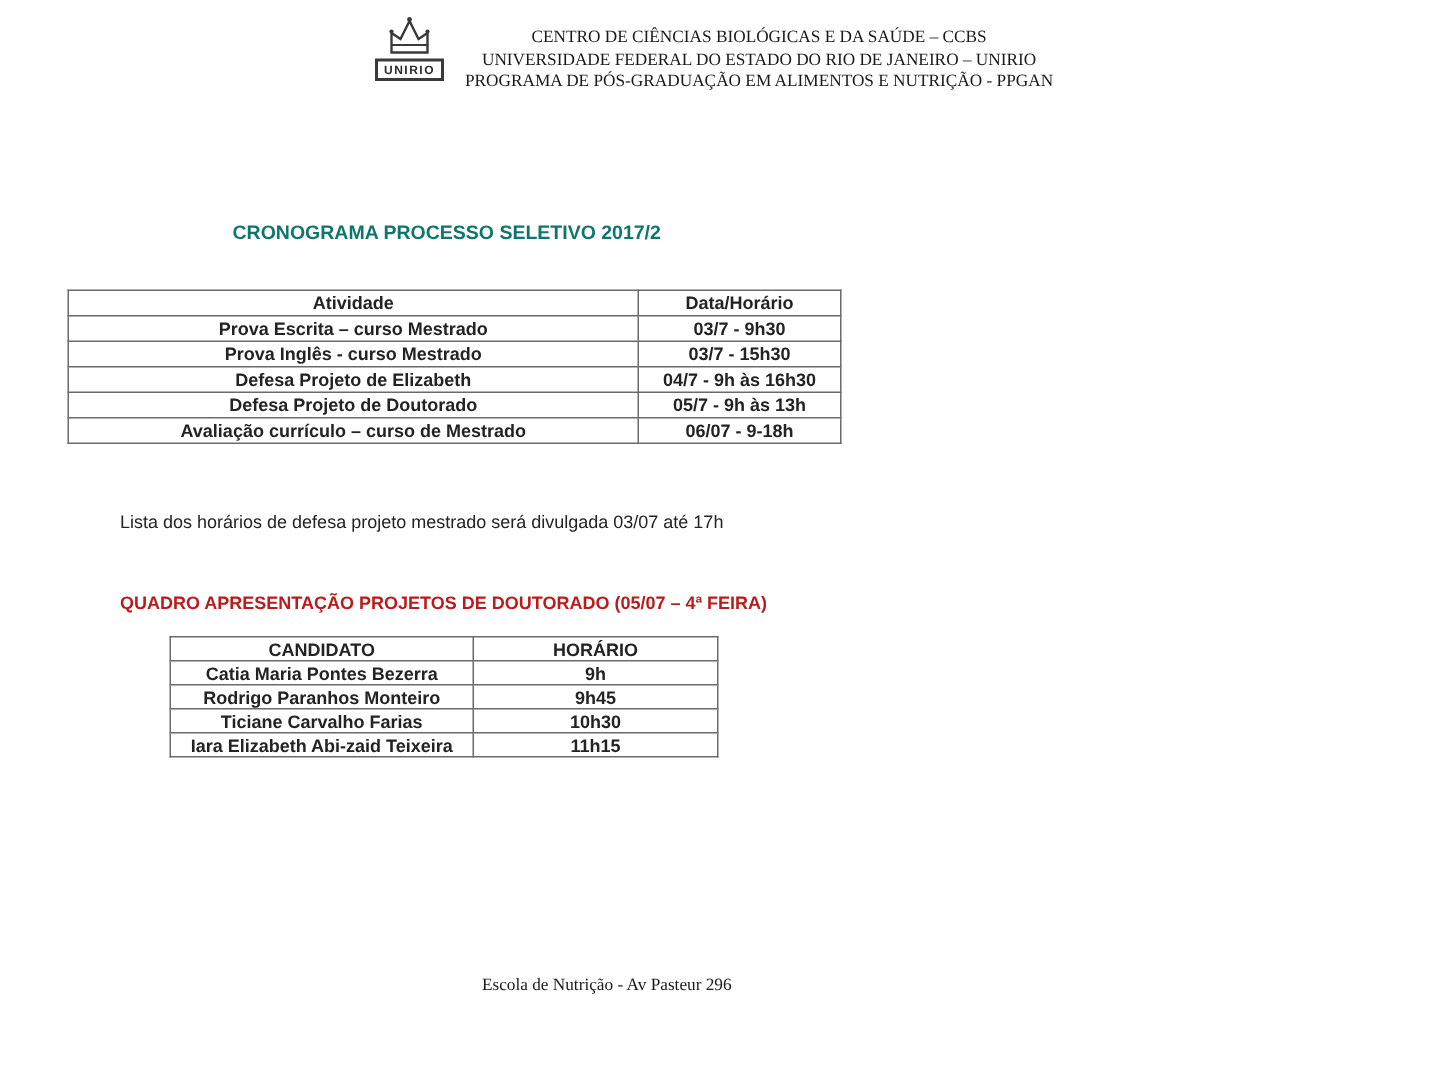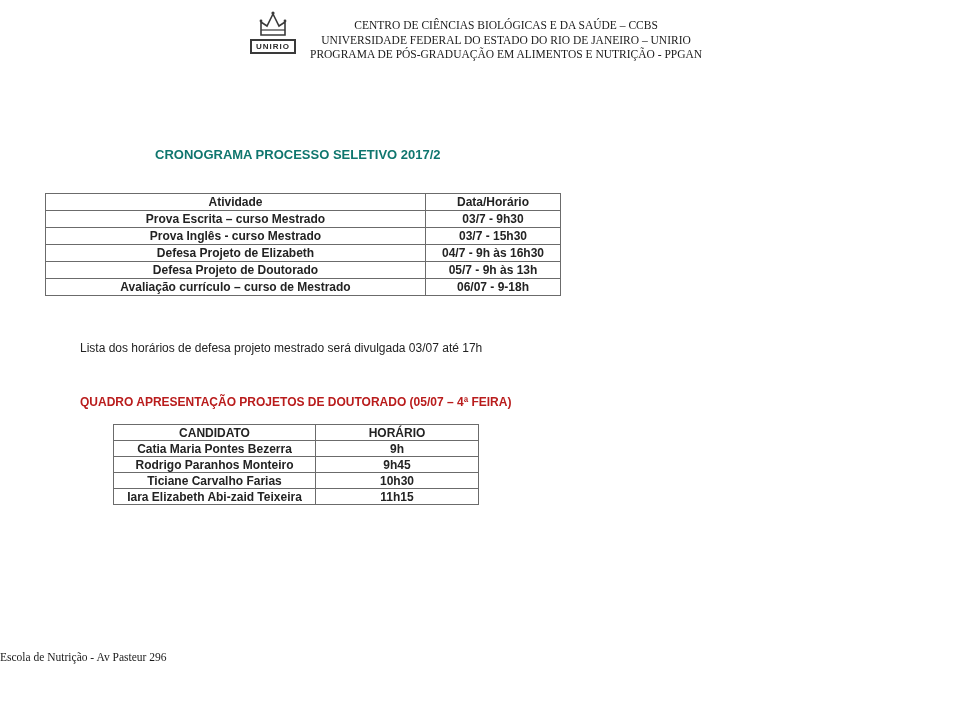--- a/index.html
+++ b/index.html
@@ -19,21 +19,21 @@
   .t1 th,.t1 td{border:1px solid #6b6b6b;font-size:12px;font-weight:bold;text-align:center;
     height:16px;padding:0 4px;color:#232323;}
   .t2{position:absolute;left:113px;top:412px;width:365px;margin-top:12px;}
   .t2 th,.t2 td{border:1px solid #6b6b6b;font-size:12px;font-weight:bold;height:15px;
     padding:0 6px;color:#232323;}
   .t2 th{text-align:center;}
   .t2 td:first-child{text-align:center;}
   .t2 td:last-child{text-align:center;}
   .note{position:absolute;left:80px;top:341px;font-size:12px;font-weight:normal;color:#232323;}
   .subtitle{position:absolute;left:80px;top:395px;font-size:12px;font-weight:bold;color:#b91c1c;}
-  .footer{position:absolute;left:0;top:650px;width:809px;text-align:left;
+  .footer{position:absolute;left:0;top:650px;width:809px;text-align:center;
     font-family:"Liberation Serif",serif;font-size:11.5px;line-height:15px;color:#1a1a1a;}
 </style>
 </head>
 <body>
 
 <div class="header">
   <div class="logo">
     <svg width="40" height="27" viewBox="0 0 40 27" aria-hidden="true">
       <path d="M8 25 L8 12 L14 16 L20 4 L26 16 L32 12 L32 25 Z" fill="none" stroke="#3a3a3a" stroke-width="1.6"></path>
       <circle cx="20" cy="3" r="1.6" fill="#3a3a3a"></circle>

